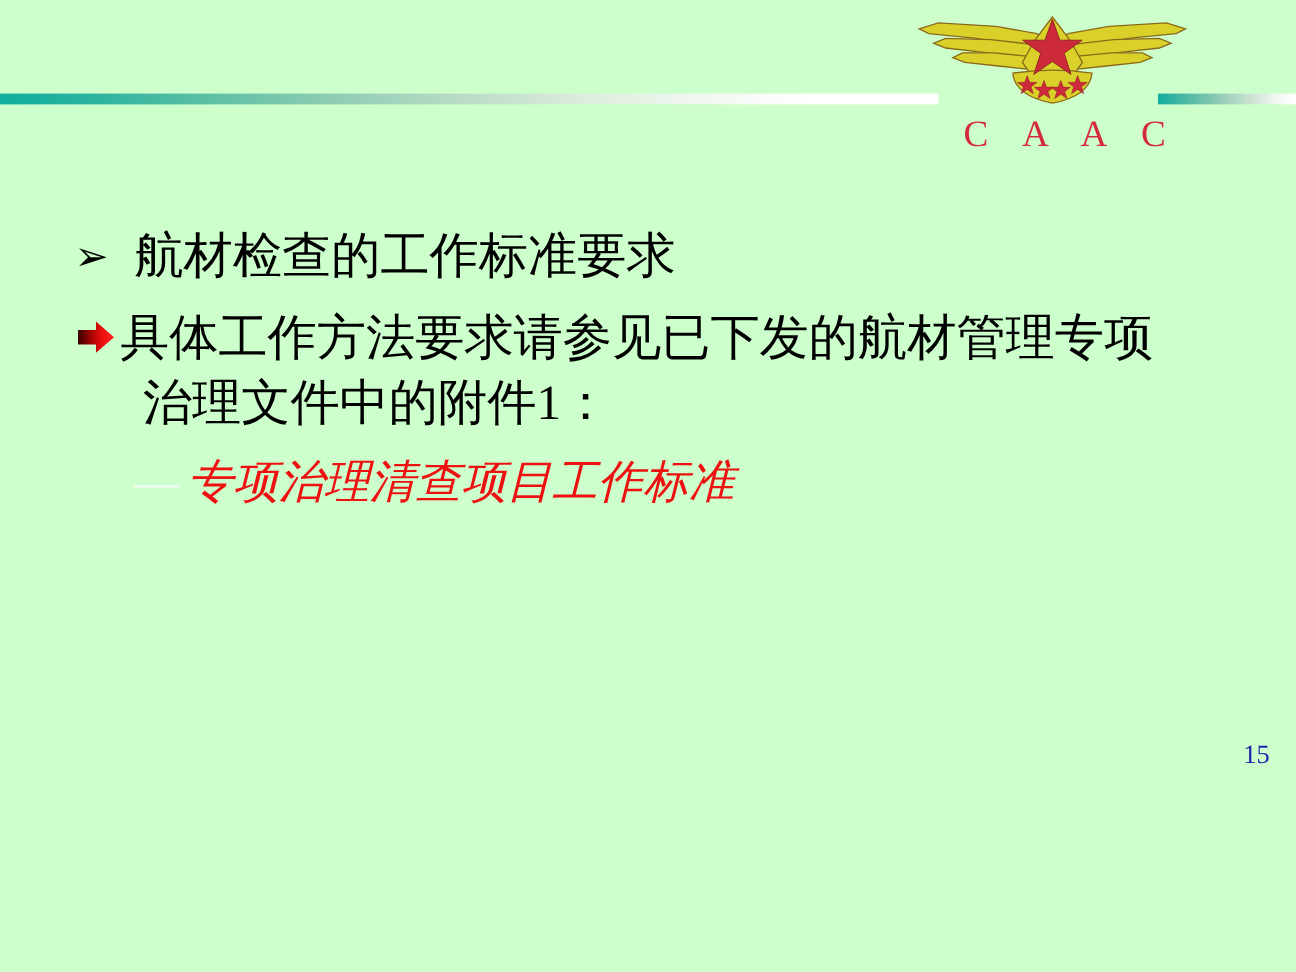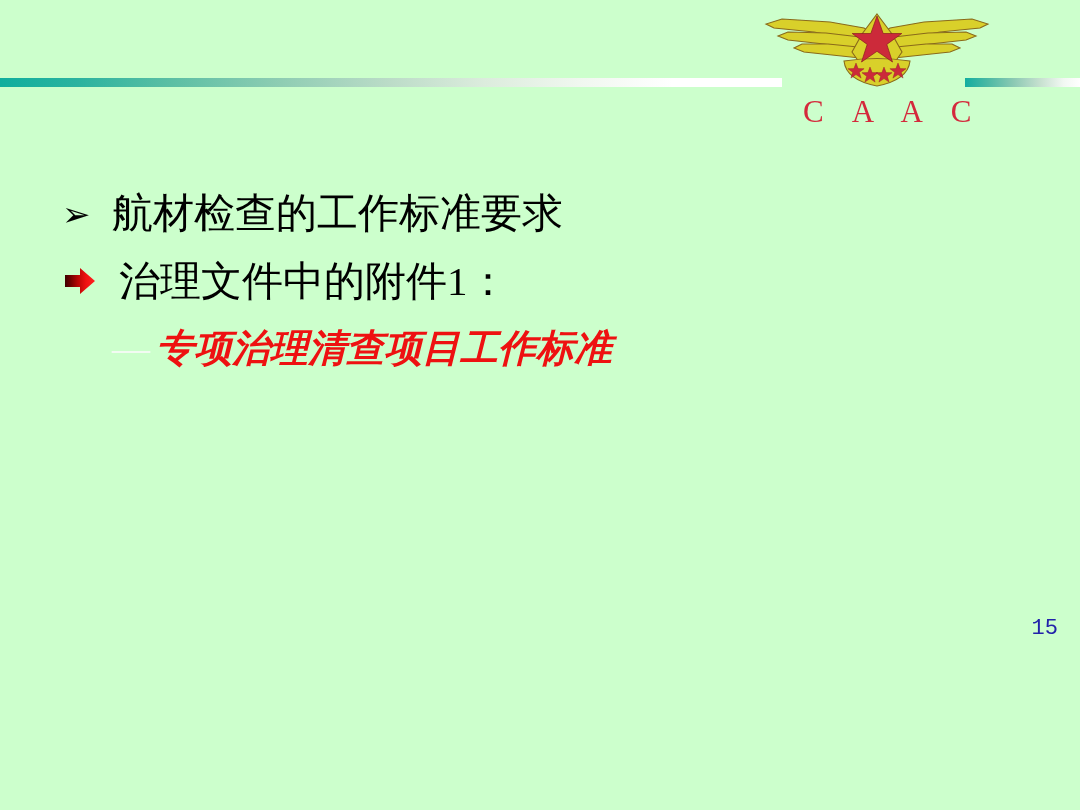--- a/index.html
+++ b/index.html
@@ -162,32 +162,32 @@
     left: 112px;
     top: 0;
     color: #f2fbf2;
     font-size: 38px;
     line-height: 52px;
     font-family: "Liberation Serif", "DejaVu Serif", serif;
   }
   .lvl3 .txt {
     margin-left: 38px;
     color: #ee1111;
-    font-weight: bold;
+    font-weight: normal;
     font-style: italic;
     font-family: "Liberation Serif", "DejaVu Serif", serif;
   }
 
   
   .page-number {
     position: absolute;
     right: 22px;
     bottom: 12px;
     color: #2222aa;
-    font-family: Liberation Mono, monospace;
+    font-family: Liberation Serif, serif;
     font-size: 22px;
     line-height: 1;
   }
 </style>
 </head>
 <body>
 
 <div class="slide">
 
   <div class="header-logo">
@@ -242,20 +242,21 @@
               <stop offset="0%" stop-color="#3d0000"></stop>
               <stop offset="18%" stop-color="#6d0000"></stop>
               <stop offset="42%" stop-color="#b50505"></stop>
               <stop offset="70%" stop-color="#ef1111"></stop>
               <stop offset="100%" stop-color="#ff2020"></stop>
             </linearGradient>
           </defs>
           <path d="M1 8 L16 8 L16 1 L31 14 L16 27 L16 20 L1 20 Z" fill="url(#redGrad)"></path>
         </svg>
       </span>
+      <span class="txt">具体工作方法要求请参见已下发的航材管理专项</span>
     </div>
 
     <div class="line cont">
       <span>治理文件中的附件1：</span>
     </div>
 
     <div class="line lvl3">
       <span class="dash-glyph">—</span>
       <span class="txt">专项治理清查项目工作标准</span>
     </div>

